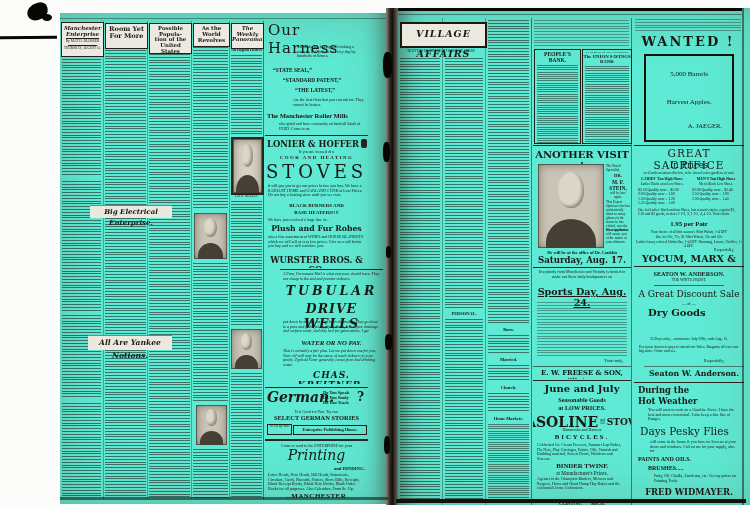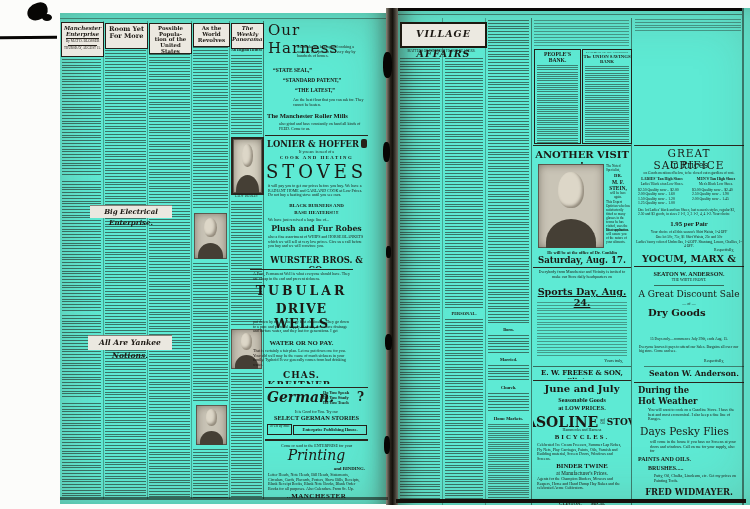--- a/index.html
+++ b/index.html
@@ -112,21 +112,21 @@
       <div class="abs c dsp" style="left:0;top:25px;width:103px;font-size:18px;letter-spacing:4px;">STOVES</div>
       <div class="abs tiny" style="left:3px;top:48px;width:97px;font-size:4px;">it will pay you to get our prices before you buy. We have a RADIANT HOME and GARLAND COOK at Low Prices. Do not buy a heating stove until you see ours.</div>
       <div class="abs c b" style="left:0;top:67px;width:103px;font-size:5px;">BLACK BURNERS AND</div>
       <div class="abs c b" style="left:0;top:74px;width:103px;font-size:5px;">BASE HEATERS!!!!</div>
       <div class="abs tiny" style="left:3px;top:82px;width:97px;font-size:4px;">We have just received a large line of...</div>
       <div class="abs c b dsp" style="left:0;top:88px;width:103px;font-size:7.8px;">Plush and Fur Robes</div>
       <div class="abs tiny" style="left:3px;top:99px;width:97px;font-size:4px;">also a fine assortment of WHIPS and HORSE BLANKETS which we will sell at very low prices.  Give us a call before you buy and we will convince you.</div>
       <div class="abs c b dsp" style="left:0;top:119px;width:103px;font-size:8.4px;">WURSTER BROS. &amp; CO.</div>
     </div>
 
-    <div class="abs ad rule-t" style="left:190px;top:256px;width:103px;height:114px;">
+    <div class="abs ad rule-t" style="left:220px;top:256px;width:103px;height:114px;font-style:italic;">
       <div class="abs tiny" style="left:3px;top:2px;width:97px;font-size:4px;">A Pure, Permanent Well is what everyone should have.  They are cheap in the end and prevent sickness.</div>
       <div class="abs c b dsp" style="left:0;top:13px;width:103px;font-size:12.5px;letter-spacing:3px;">TUBULAR</div>
       <div class="abs c b dsp" style="left:0;top:31px;width:103px;font-size:12.5px;letter-spacing:1px;">DRIVE WELLS</div>
       <div class="abs tiny" style="left:3px;top:50px;width:97px;font-size:4px;">put down by me are the very best obtainable.  They go down to a pure and plentiful supply of water, no surface drainage and surface water, and they last for generations.  I get</div>
       <div class="abs c b" style="left:0;top:69px;width:103px;font-size:6.8px;">WATER OR NO PAY.</div>
       <div class="abs tiny" style="left:3px;top:79px;width:97px;font-size:4px;">That is certainly a fair plan.  Let me put down one for you.  Your old well may be the cause of much sickness in your family.  Typhoid Fever generally comes from bad drinking water.</div>
       <div class="abs c b dsp" style="left:0;top:100px;width:103px;font-size:9px;letter-spacing:1px;">CHAS.  KREITNER.</div>
     </div>
 
     <div class="abs ad rule-t" style="left:205px;top:374px;width:103px;height:48px;">
@@ -232,20 +232,28 @@
       <div class="abs c b" style="left:0;top:52px;width:98px;font-size:6.8px;letter-spacing:2px;">BICYCLES.</div>
       <div class="abs tiny" style="left:4px;top:62px;width:90px;font-size:4px;">Celebrated Ice Cream Freezers, Summer Lap Robes, Fly Nets, Play Carriages, Paints, Oils, Varnish and Building material, Screen Doors, Windows and Screens.</div>
       <div class="abs c b" style="left:0;top:81px;width:98px;font-size:6.8px;">BINDER TWINE</div>
       <div class="abs c" style="left:0;top:89px;width:98px;font-size:5.2px;">at Manufacturer's Prices.</div>
       <div class="abs tiny" style="left:4px;top:96px;width:90px;font-size:4px;">Agents for the Champion Binders, Mowers and Reapers, Horse and Hand Dump Hay Rakes and the celebrated Acme Cultivators.</div>
       <div class="abs c b" style="left:0;top:120px;width:98px;font-size:4.6px;white-space:pre;">CLINTON.        MICH.</div>
     </div>
 
     <div class="abs gtx2" style="left:237px;top:11px;width:106px;height:13px;"></div>
 
+    <div class="abs ad" style="left:236px;top:26px;width:108px;height:110px;">
+      <div class="abs c b dsp" style="left:0;top:0;width:108px;font-size:13px;letter-spacing:2px;">WANTED !</div>
+      <div class="abs" style="left:10px;top:20px;width:86px;height:84px;border:2px solid #15110b;">
+        <div class="abs c" style="left:0;top:14px;width:86px;font-size:7px;">5,000 Barrels</div>
+        <div class="abs c" style="left:0;top:42px;width:86px;font-size:7px;">Harvest Apples.</div>
+        <div class="abs r" style="left:0;top:66px;width:76px;font-size:6.6px;">A. JAEGER.</div>
+      </div>
+    </div>
 
     <div class="abs ad rule-t" style="left:236px;top:137px;width:110px;height:119px;">
       <div class="abs c dsp" style="left:0;top:1px;width:110px;font-size:10.5px;letter-spacing:1px;">GREAT  SACRIFICE</div>
       <div class="abs c dsp" style="left:0;top:14px;width:110px;font-size:8.5px;">In Prices</div>
       <div class="abs c" style="left:0;top:25px;width:110px;font-size:3.6px;">on Goods mentioned below, to be closed out regardless of cost.</div>
       <div class="abs b c" style="left:2px;top:31px;width:52px;font-size:3.8px;">LADIES' Tan High Shoes</div>
       <div class="abs c" style="left:2px;top:36px;width:52px;font-size:3.4px;">Ladies' Black a tan Low Shoes.</div>
       <div class="abs b c" style="left:56px;top:31px;width:52px;font-size:3.8px;">MEN'S Tan High Shoes</div>
       <div class="abs c" style="left:56px;top:36px;width:52px;font-size:3.4px;">Men's Black Low Shoes.</div>
       <div class="abs tiny" style="left:4px;top:42px;width:50px;font-size:3.8px;">

